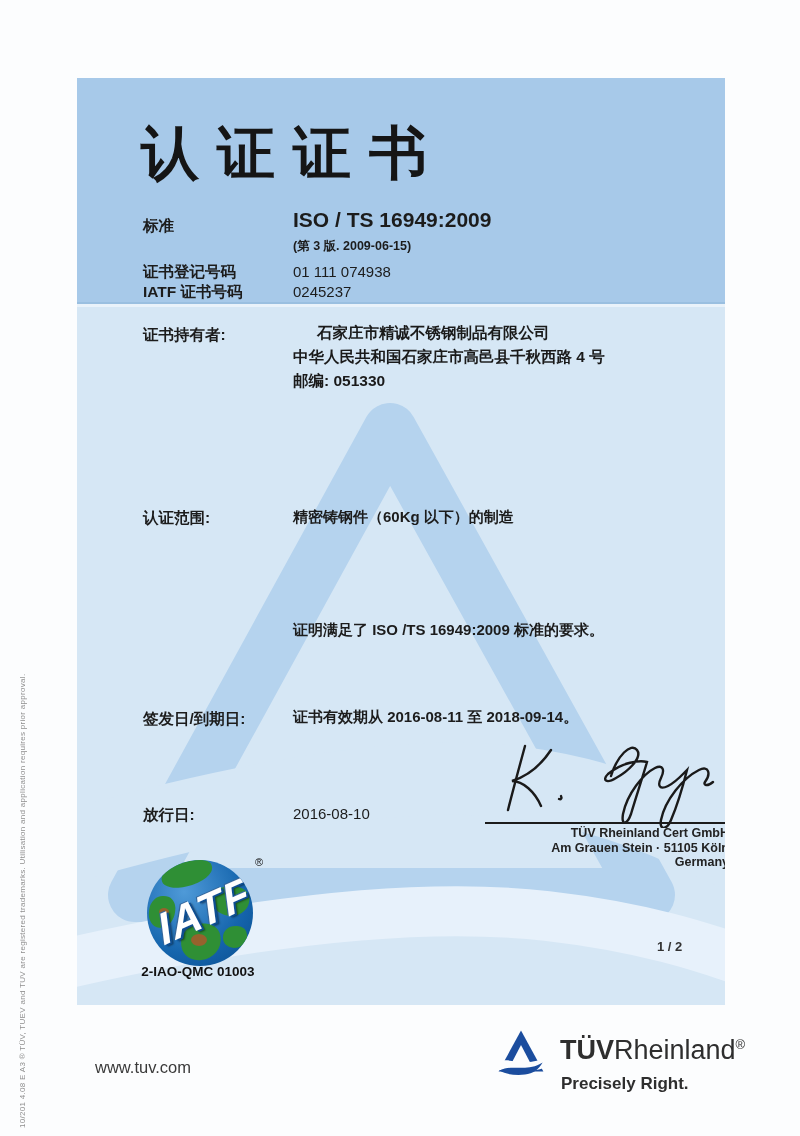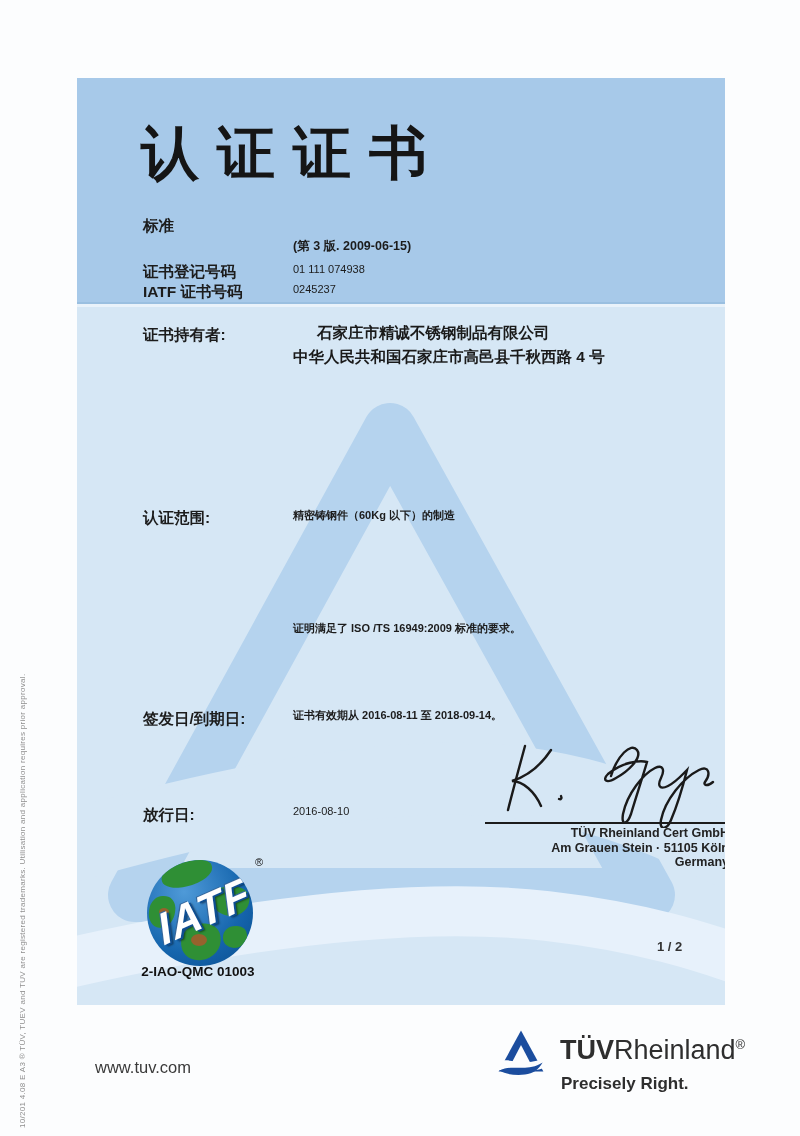--- a/index.html
+++ b/index.html
@@ -13,21 +13,21 @@
     font-size:8px;color:#8f8f8f;letter-spacing:.3px;white-space:nowrap;width:560px;
   }
   
   .cert{position:absolute;left:77px;top:78px;width:648px;height:927px;background:#d6e7f5;overflow:hidden;}
   .cert-header{
     position:absolute;left:0;top:0;width:648px;height:224px;background:#a7c9e9;
     box-shadow:0 2px 0 0 #9abfe0, 0 5px 0 0 #e9f2fa;z-index:3;
   }
   .cert-title{position:absolute;left:64px;top:40px;margin:0;font-size:58px;line-height:70px;font-weight:700;letter-spacing:18px;color:#151515;}
   .lbl{position:absolute;left:66px;font-size:15.5px;font-weight:600;color:#1c1c1c;white-space:nowrap;}
-  .val{position:absolute;left:216px;font-size:11px;color:#1c1c1c;white-space:nowrap;}
+  .val{position:absolute;left:216px;font-size:15px;color:#1c1c1c;white-space:nowrap;}
   .std-val{font-size:21px;font-weight:700;}
   .edition{font-size:12.5px;font-weight:700;}
   
   .watermark{position:absolute;left:0;top:0;z-index:1;}
   .layer{position:absolute;left:0;top:0;width:648px;height:1109px;z-index:2;}
   .cjk{font-weight:600;}
   .company{font-weight:700;margin-left:24px;}
   .holder-block{position:absolute;left:216px;top:243px;font-size:15.5px;line-height:24px;white-space:nowrap;}
   
   .sig-svg{position:absolute;left:418px;top:652px;}
@@ -73,33 +73,35 @@
 
     <svg class="watermark" width="648" height="927" viewBox="0 0 648 927">
       <path d="M313,352 L58,817 L571,817 Z" fill="none" stroke="#b5d3ee" stroke-width="54" stroke-linejoin="round"></path>
       <path d="M-30,775 C140,725 320,688 445,705 C540,718 610,752 680,788" fill="none" stroke="#d6e7f5" stroke-width="72"></path>
       <path d="M-30,890 C150,848 330,822 470,838 C565,849 625,868 680,888" fill="none" stroke="#e7f1fb" stroke-width="50"></path>
     </svg>
 
     <div class="cert-header">
       <h1 class="cert-title">认证证书</h1>
       <span class="lbl" style="top:138px">标准</span>
+      <span class="val std-val" style="top:130px">ISO / TS 16949:2009</span>
       <span class="val edition" style="top:160px">(第 3 版. 2009-06-15)</span>
       <span class="lbl" style="top:184px">证书登记号码</span>
       <span class="val" style="top:185px">01 111 074938</span>
       <span class="lbl" style="top:204px">IATF 证书号码</span>
       <span class="val" style="top:205px">0245237</span>
     </div>
 
     <div class="layer">
 
       <span class="lbl" style="top:247px">证书持有者:</span>
       <div class="holder-block">
         <div class="company">石家庄市精诚不锈钢制品有限公司</div>
         <div class="cjk">中华人民共和国石家庄市高邑县千秋西路 4 号</div>
+        <div class="cjk">邮编: 051330</div>
       </div>
 
       <span class="lbl" style="top:430px">认证范围:</span>
       <span class="val cjk" style="top:430px">精密铸钢件（60Kg 以下）的制造</span>
 
       <span class="val cjk" style="top:543px">证明满足了 ISO /TS 16949:2009 标准的要求。</span>
 
       <span class="lbl" style="top:631px">签发日/到期日:</span>
       <span class="val cjk" style="top:630px">证书有效期从 2016-08-11 至 2018-09-14。</span>
 

